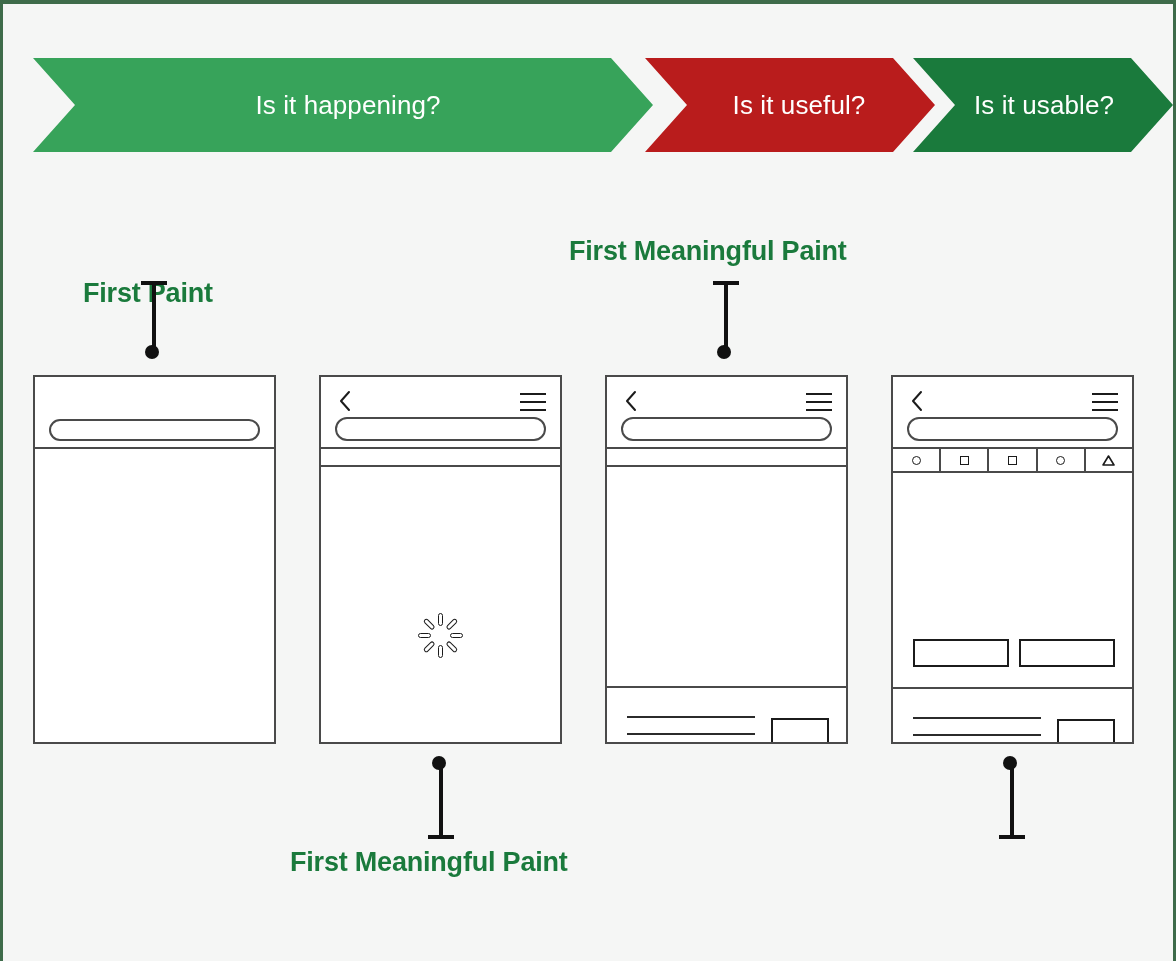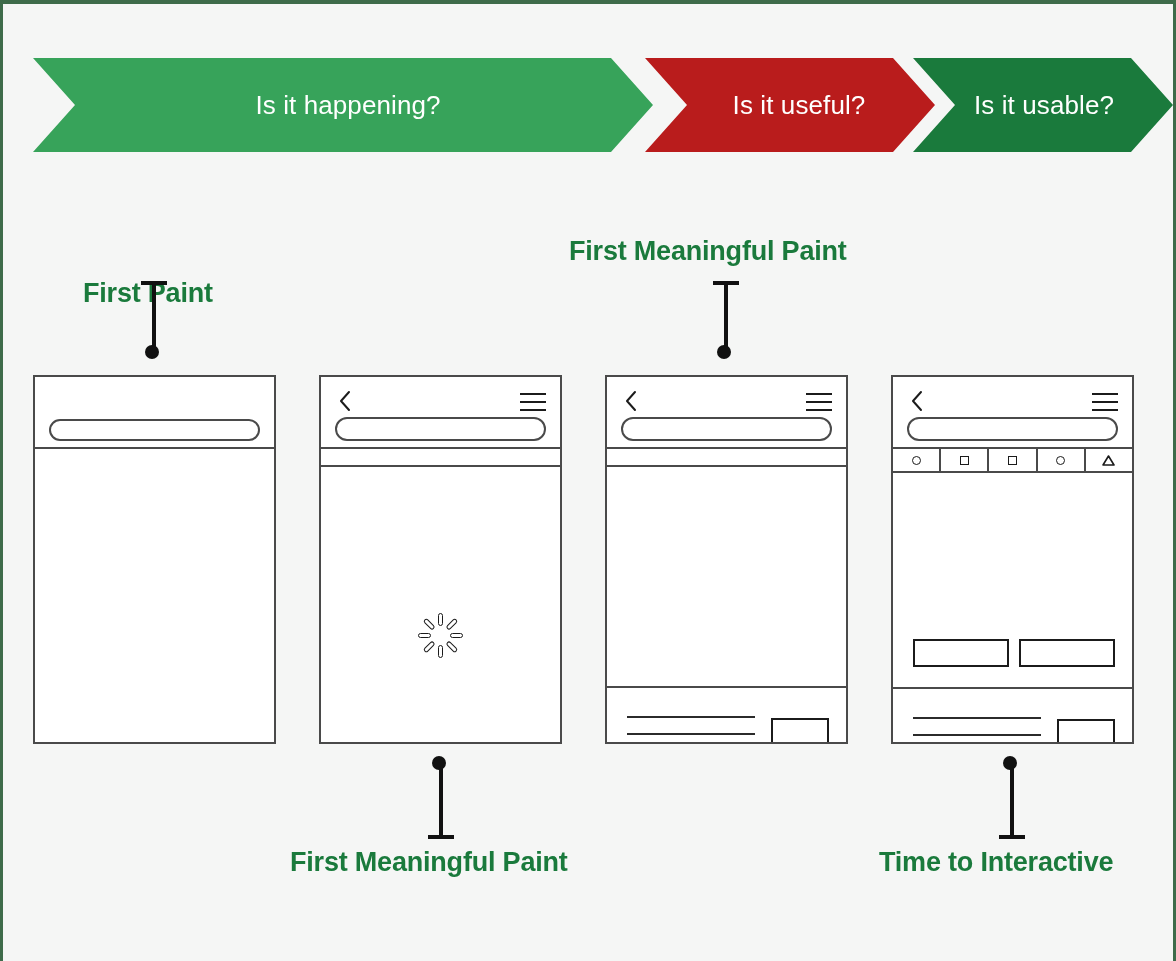--- a/index.html
+++ b/index.html
@@ -310,21 +310,20 @@
       <span class="chev-label">Is it useful?</span>
     </div>
     <div class="chev chev-3">
       <span class="chev-label">Is it usable?</span>
     </div>
   </div>
 
   <div class="metric-label lbl-fp">First Paint</div>
   <div class="metric-label lbl-fmp">First Meaningful Paint</div>
   <div class="metric-label lbl-fcp">First Meaningful Paint</div>
-  <div class="metric-label lbl-tti">Time to Interactive</div>
 
   <div class="pointer down ptr-fp">
     <div class="cap"></div>
     <div class="stem"></div>
     <div class="dot"></div>
   </div>
   <div class="pointer down ptr-fmp">
     <div class="cap"></div>
     <div class="stem"></div>
     <div class="dot"></div>

